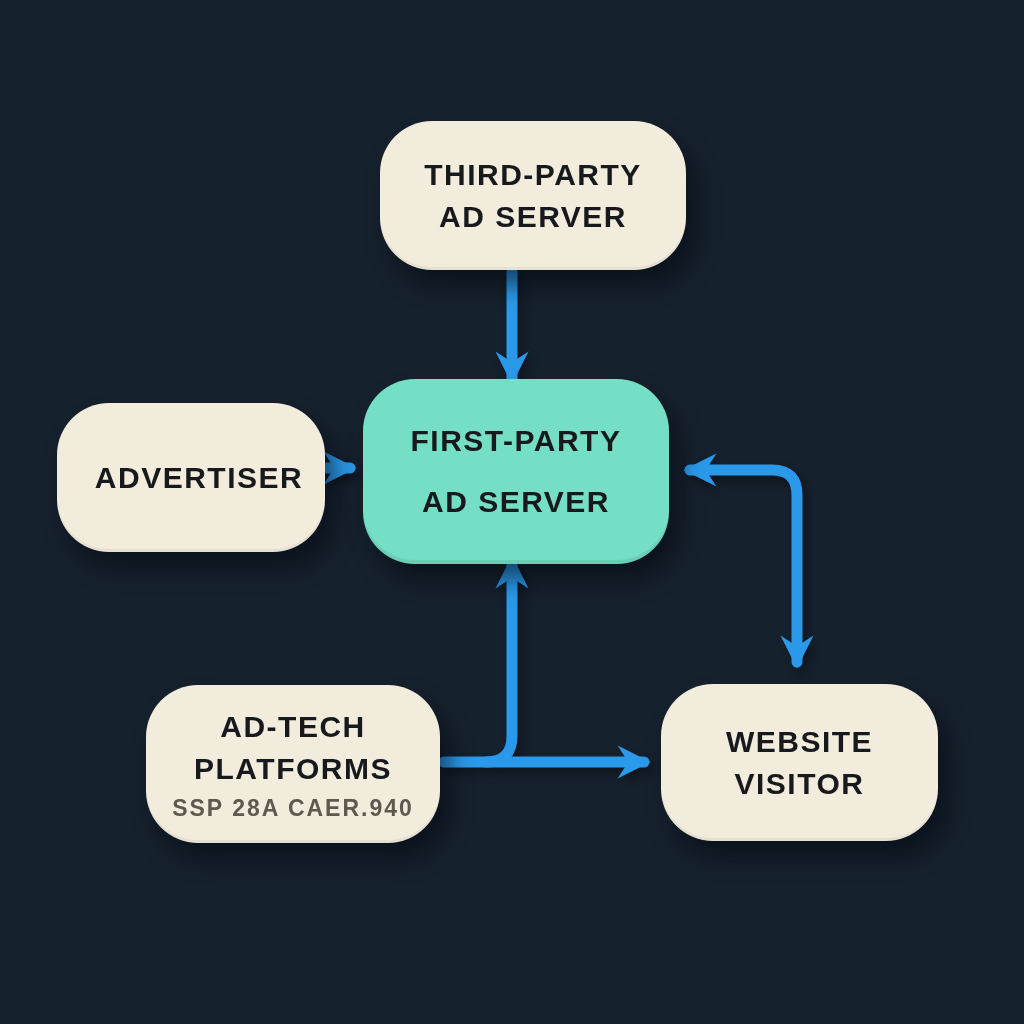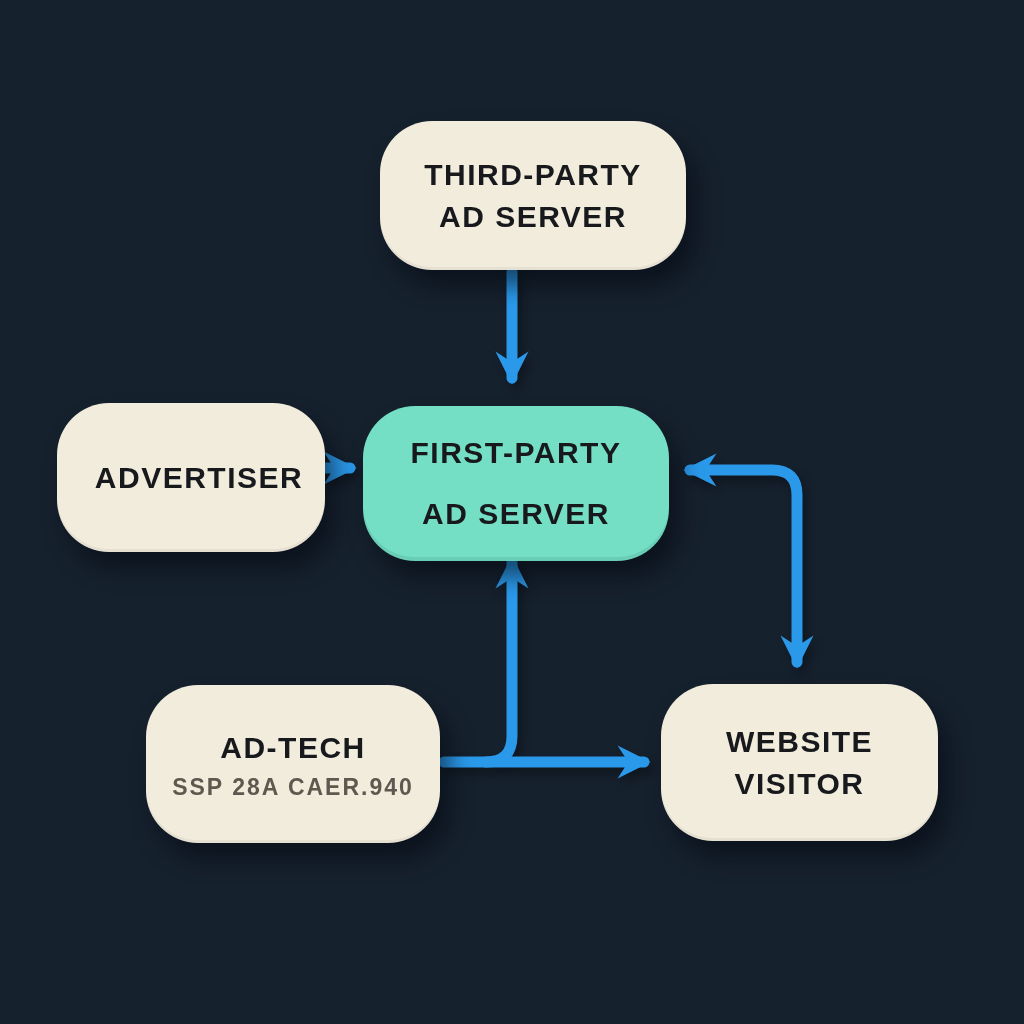--- a/index.html
+++ b/index.html
@@ -42,21 +42,21 @@
   .node .sub {
     font-size: 23px;
     line-height: 30px;
     margin-top: 3px;
     color: var(--subtitle-text);
     letter-spacing: 2px;
     white-space: nowrap;
   }
   #node-third-party    { left: 360px; top: 121px; width: 306px; height: 149px; margin-left: 20px; }
   #node-advertiser     { left:  57px; top: 403px; width: 268px; height: 149px; padding-left: 16px; }
-  #node-first-party    { left: 363px; top: 406px; width: 306px; height: 155px;
+  #node-first-party    { left: 363px; top: 379px; width: 306px; height: 185px;
                          background: var(--node-fill-teal);
                          box-shadow: 10px 16px 22px rgba(4, 9, 16, 0.55),
                                      inset 0 -4px 0 rgba(0,0,0,0.08); gap: 19px; }
   #node-ad-tech        { left: 146px; top: 685px; width: 294px; height: 158px; text-align: right; }
   #node-website        { left: 661px; top: 684px; width: 277px; height: 157px; }
 
   svg.edges {
     position: absolute;
     left: 0; top: 0;
     width: 1024px; height: 1024px;
@@ -98,20 +98,21 @@
     <div class="line">ADVERTISER</div>
   </div>
 
   <div class="node" id="node-first-party">
     <div class="line">FIRST-PARTY</div>
     <div class="line">AD SERVER</div>
   </div>
 
   <div class="node" id="node-ad-tech">
     <div class="line">AD-TECH</div>
+    <div class="line">PLATFORMS</div>
     <div class="sub">SSP 28A CAER.940</div>
   </div>
 
   <div class="node" id="node-website">
     <div class="line">WEBSITE</div>
     <div class="line">VISITOR</div>
   </div>
 
 </div>
 

